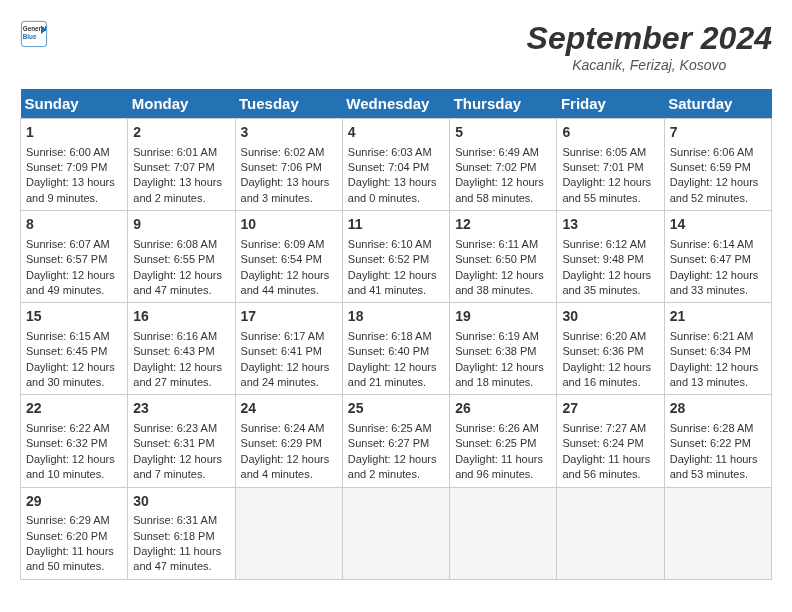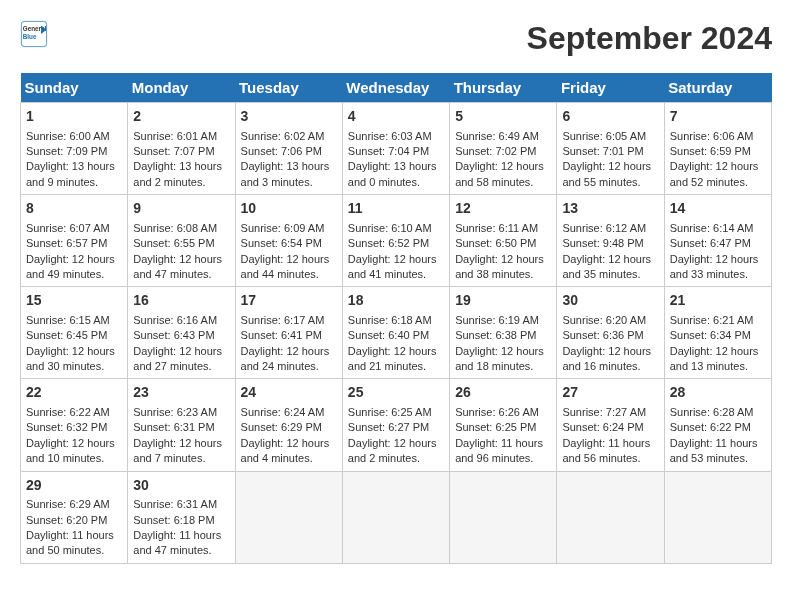--- a/index.html
+++ b/index.html
@@ -20,20 +20,21 @@
       display: flex;
       align-items: center;
       gap: 4px;
     }
     .logo-icon {
       width: 28px;
       height: 28px;
     }
     .title-block {
       text-align: center;
+      font-style: italic;
     }
     .month-title {
       font-size: 32px;
       font-weight: bold;
       color: #333;
     }
     .location {
       font-size: 14px;
       color: #555;
     }
@@ -76,20 +77,21 @@
   <div class="logo">
     <svg class="logo-icon" viewBox="0 0 40 40">
       <rect x="2" y="2" width="36" height="36" rx="4" fill="#fff" stroke="#1a6faf" stroke-width="1"></rect>
       <text x="4" y="16" font-family="Arial" font-weight="bold" font-size="9" fill="#333">General</text>
       <text x="4" y="27" font-family="Arial" font-weight="bold" font-size="9" fill="#1a6faf">Blue</text>
       <polygon points="30,8 38,14 30,20" fill="#1a6faf"></polygon>
     </svg>
   </div>
   <div class="title-block">
     <div class="month-title">September 2024</div>
+    <div class="location">Kacanik, Ferizaj, Kosovo</div>
   </div>
 </div>
 
 <table>
   <thead>
     <tr>
     <th>Sunday</th>
         <th>Monday</th>
         <th>Tuesday</th>
         <th>Wednesday</th>

